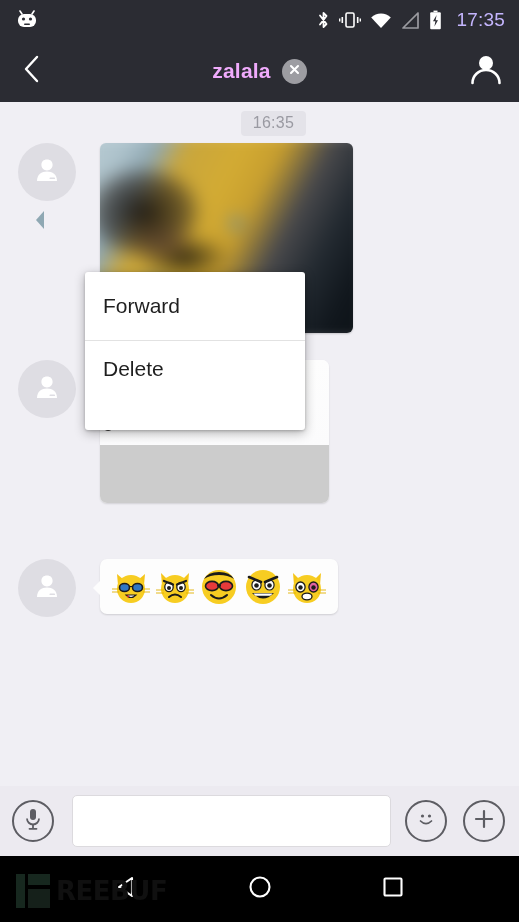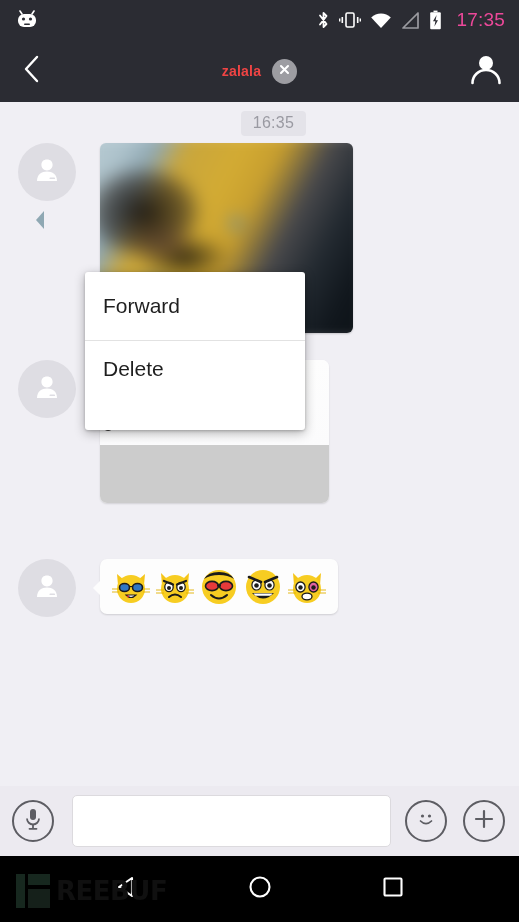--- a/index.html
+++ b/index.html
@@ -14,40 +14,40 @@
   
   .status-bar {
     position: absolute; top: 0; left: 0; width: 519px; height: 40px;
     background: #2b2c33; display: flex; align-items: center;
     padding: 0 14px 0 16px;
   }
   .status-left { display: flex; align-items: center; }
   .status-right { margin-left: auto; display: flex; align-items: center; gap: 9px; }
   .status-icon { display: flex; align-items: center; justify-content: center; }
   .status-time {
-    color: #ec4899; font-size: 19px; font-weight: 400;
+    color: #c4b5fd; font-size: 19px; font-weight: 400;
     letter-spacing: 0.2px; margin-left: 5px;
   }
 
   
   .app-bar {
     position: absolute; top: 40px; left: 0; width: 519px; height: 62px;
     background: #2b2c33; display: flex; align-items: center;
   }
   .back-btn {
     width: 62px; height: 62px; display: flex; align-items: center;
     justify-content: center; cursor: pointer;
   }
   .title-wrap {
     position: absolute; left: 0; right: 0; top: 0; height: 62px;
     display: flex; align-items: center; justify-content: center; gap: 11px;
     pointer-events: none;
   }
   .chat-title {
-    color: #ef4444; font-size: 14px; font-weight: bold; letter-spacing: 0.2px;
+    color: #f0abfc; font-size: 21px; font-weight: bold; letter-spacing: 0.2px;
   }
   .close-badge {
     width: 25px; height: 25px; border-radius: 50%;
     background: #9d9da2; display: flex; align-items: center;
     justify-content: center; pointer-events: auto; cursor: pointer;
   }
   .profile-btn {
     position: absolute; right: 0; top: 0; width: 66px; height: 62px;
     display: flex; align-items: center; justify-content: center; cursor: pointer;
   }

